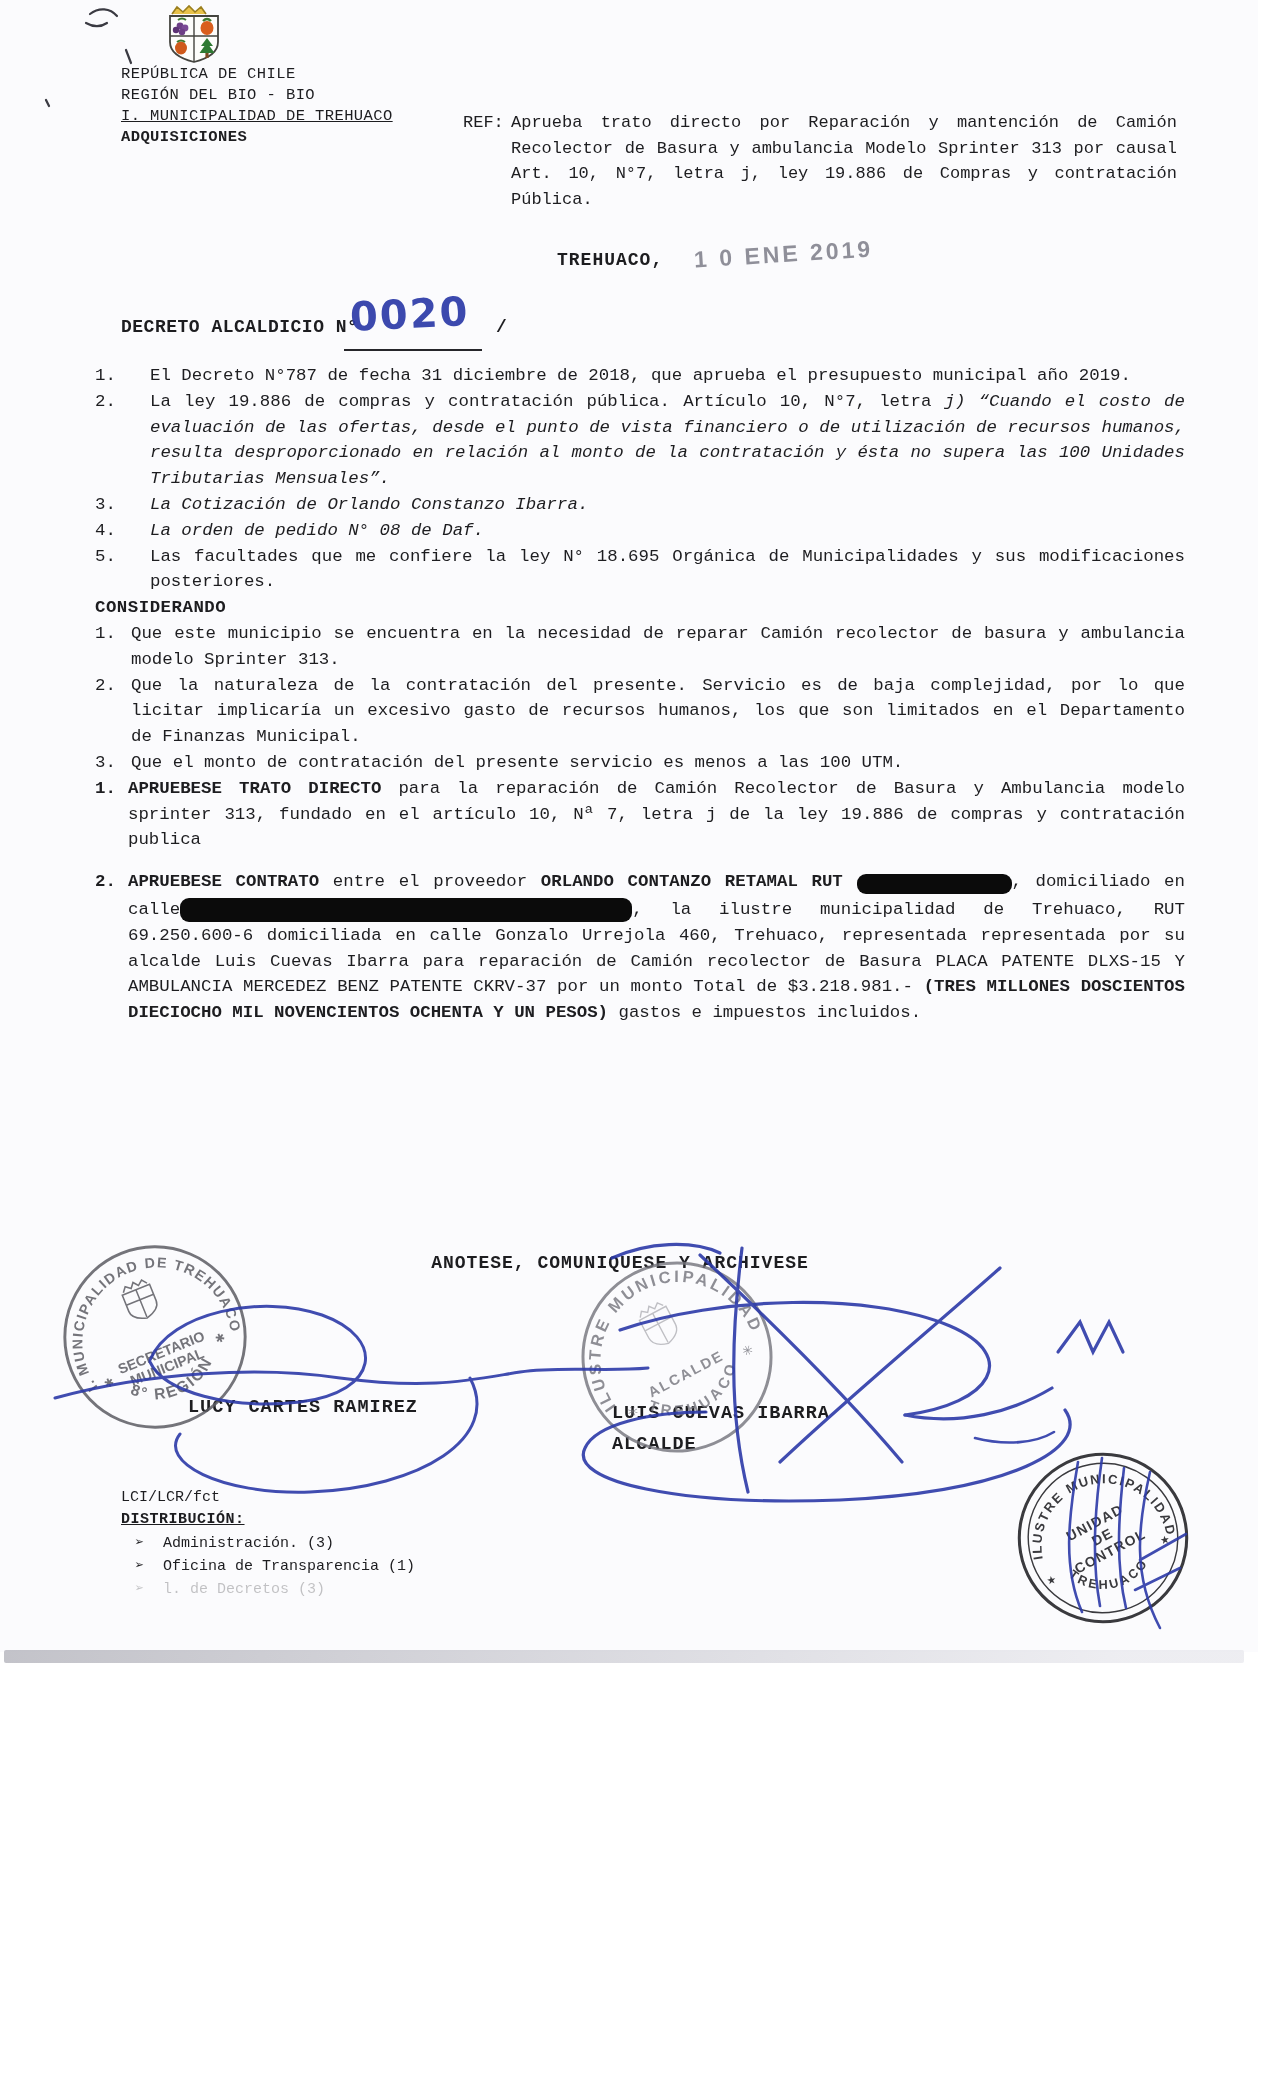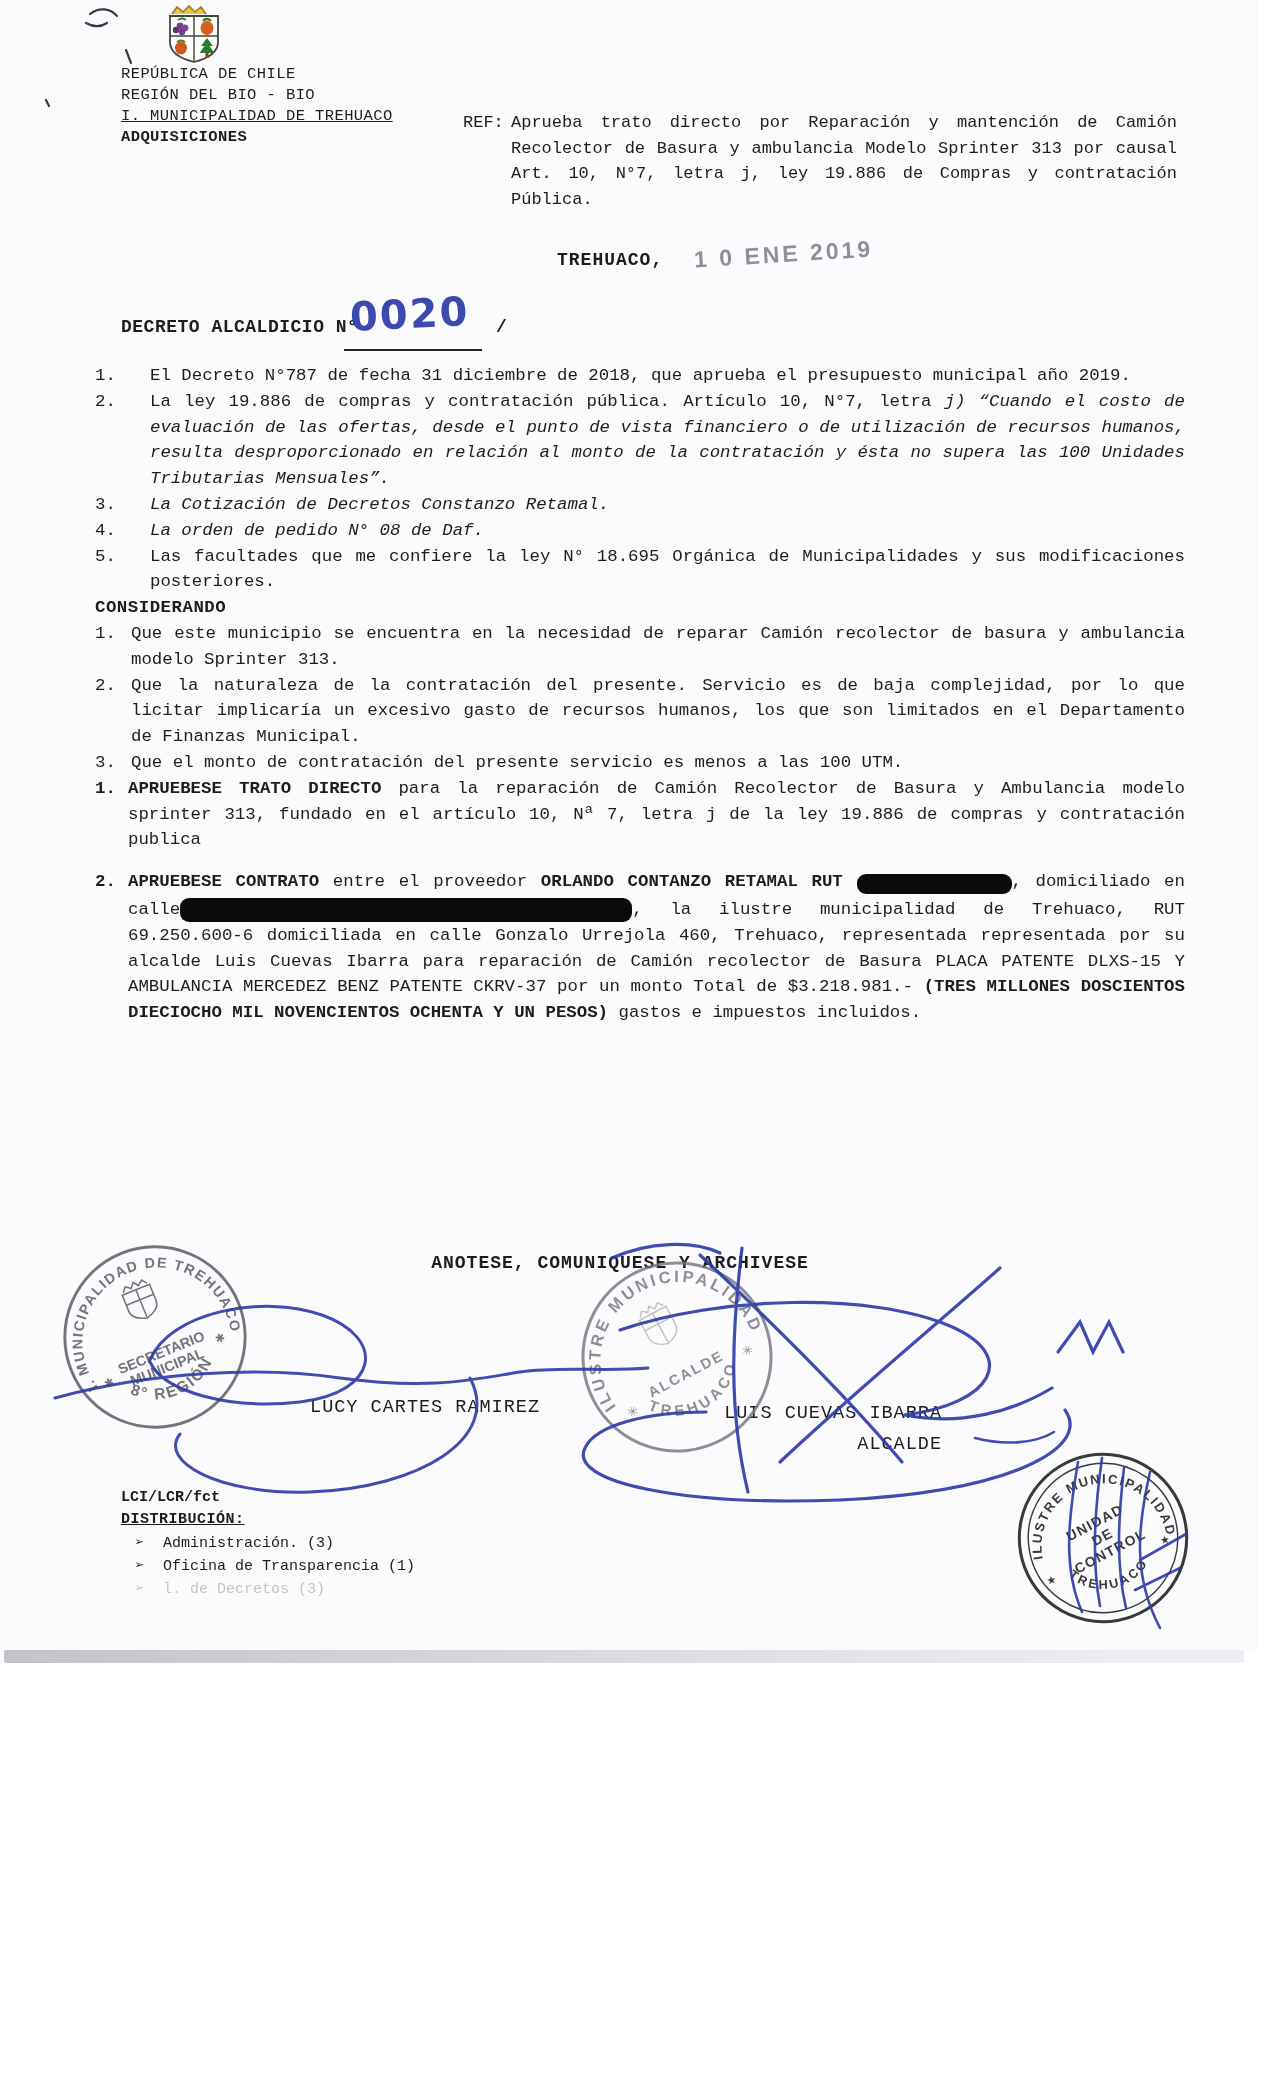--- a/index.html
+++ b/index.html
@@ -47,27 +47,27 @@
   .d-list .num{flex:0 0 33px;font-weight:bold}
   .d-list li + li{margin-top:16px}
   .txt{flex:1;text-align:justify}
   .seg-italic{font-style:italic}
   .seg-bold{font-weight:bold}
   .redact{display:inline-block;background:#0b0b0b;border-radius:9px;vertical-align:text-bottom;transform:translateY(3px)}
 
   
   .closing{position:absolute;left:300px;top:1253px;width:640px;text-align:center;
     font-size:18px;font-weight:bold;letter-spacing:1px}
-  .signames{position:absolute;text-align:right;font-size:18.5px;font-weight:normal;line-height:31px;letter-spacing:1px}
+  .signames{position:absolute;text-align:left;font-size:18.5px;font-weight:bold;line-height:31px;letter-spacing:1px}
   .sig-left{left:188px;top:1392px;width:352px}
   .sig-right{left:612px;top:1398px;width:330px}
 
   
   .footer{position:absolute;left:121px;top:1487px;font-size:15px;line-height:22px}
-  .f-initials{font-weight:bold}
+  .f-initials{font-weight:normal}
   .f-dist{font-weight:bold;text-decoration:underline;letter-spacing:.5px}
   .footer ul{list-style:none;margin:2px 0 0 0;padding:0}
   .footer li{display:flex;margin-top:1px}
   .f-arrow{flex:0 0 28px;margin-left:14px}
   .f-faded{opacity:.26;filter:blur(.7px)}
 
   
   .stamp{position:absolute;pointer-events:none}
   .stamp-secretary{left:57px;top:1239px;width:196px;height:196px;color:#5d5d64;transform:rotate(-22deg);opacity:.85}
   .stamp-alcalde{left:577px;top:1257px;width:200px;height:200px;color:#74747c;transform:rotate(-28deg);opacity:.8}
@@ -133,21 +133,21 @@
       <li>
         <span class="num">1.</span>
         <span class="txt"><span class="seg-normal">El Decreto N°787 de fecha 31 diciembre de 2018, que aprueba el presupuesto municipal año 2019.</span></span>
       </li>
       <li>
         <span class="num">2.</span>
         <span class="txt"><span class="seg-normal">La ley 19.886 de compras y contratación pública. Artículo 10, N°7, letra </span><span class="seg-italic">j) “Cuando el costo de evaluación de las ofertas, desde el punto de vista financiero o de utilización de recursos humanos, resulta desproporcionado en relación al monto de la contratación y ésta no supera las 100 Unidades Tributarias Mensuales”.</span></span>
       </li>
       <li>
         <span class="num">3.</span>
-        <span class="txt"><span class="seg-italic">La Cotización de Decretos Constanzo Retamal.</span></span>
+        <span class="txt"><span class="seg-italic">La Cotización de Orlando Constanzo Ibarra.</span></span>
       </li>
       <li>
         <span class="num">4.</span>
         <span class="txt"><span class="seg-italic">La orden de pedido N° 08 de Daf.</span></span>
       </li>
       <li>
         <span class="num">5.</span>
         <span class="txt"><span class="seg-normal">Las facultades que me confiere la ley N° 18.695 Orgánica de Municipalidades y sus modificaciones posteriores.</span></span>
       </li>
     </ul>

